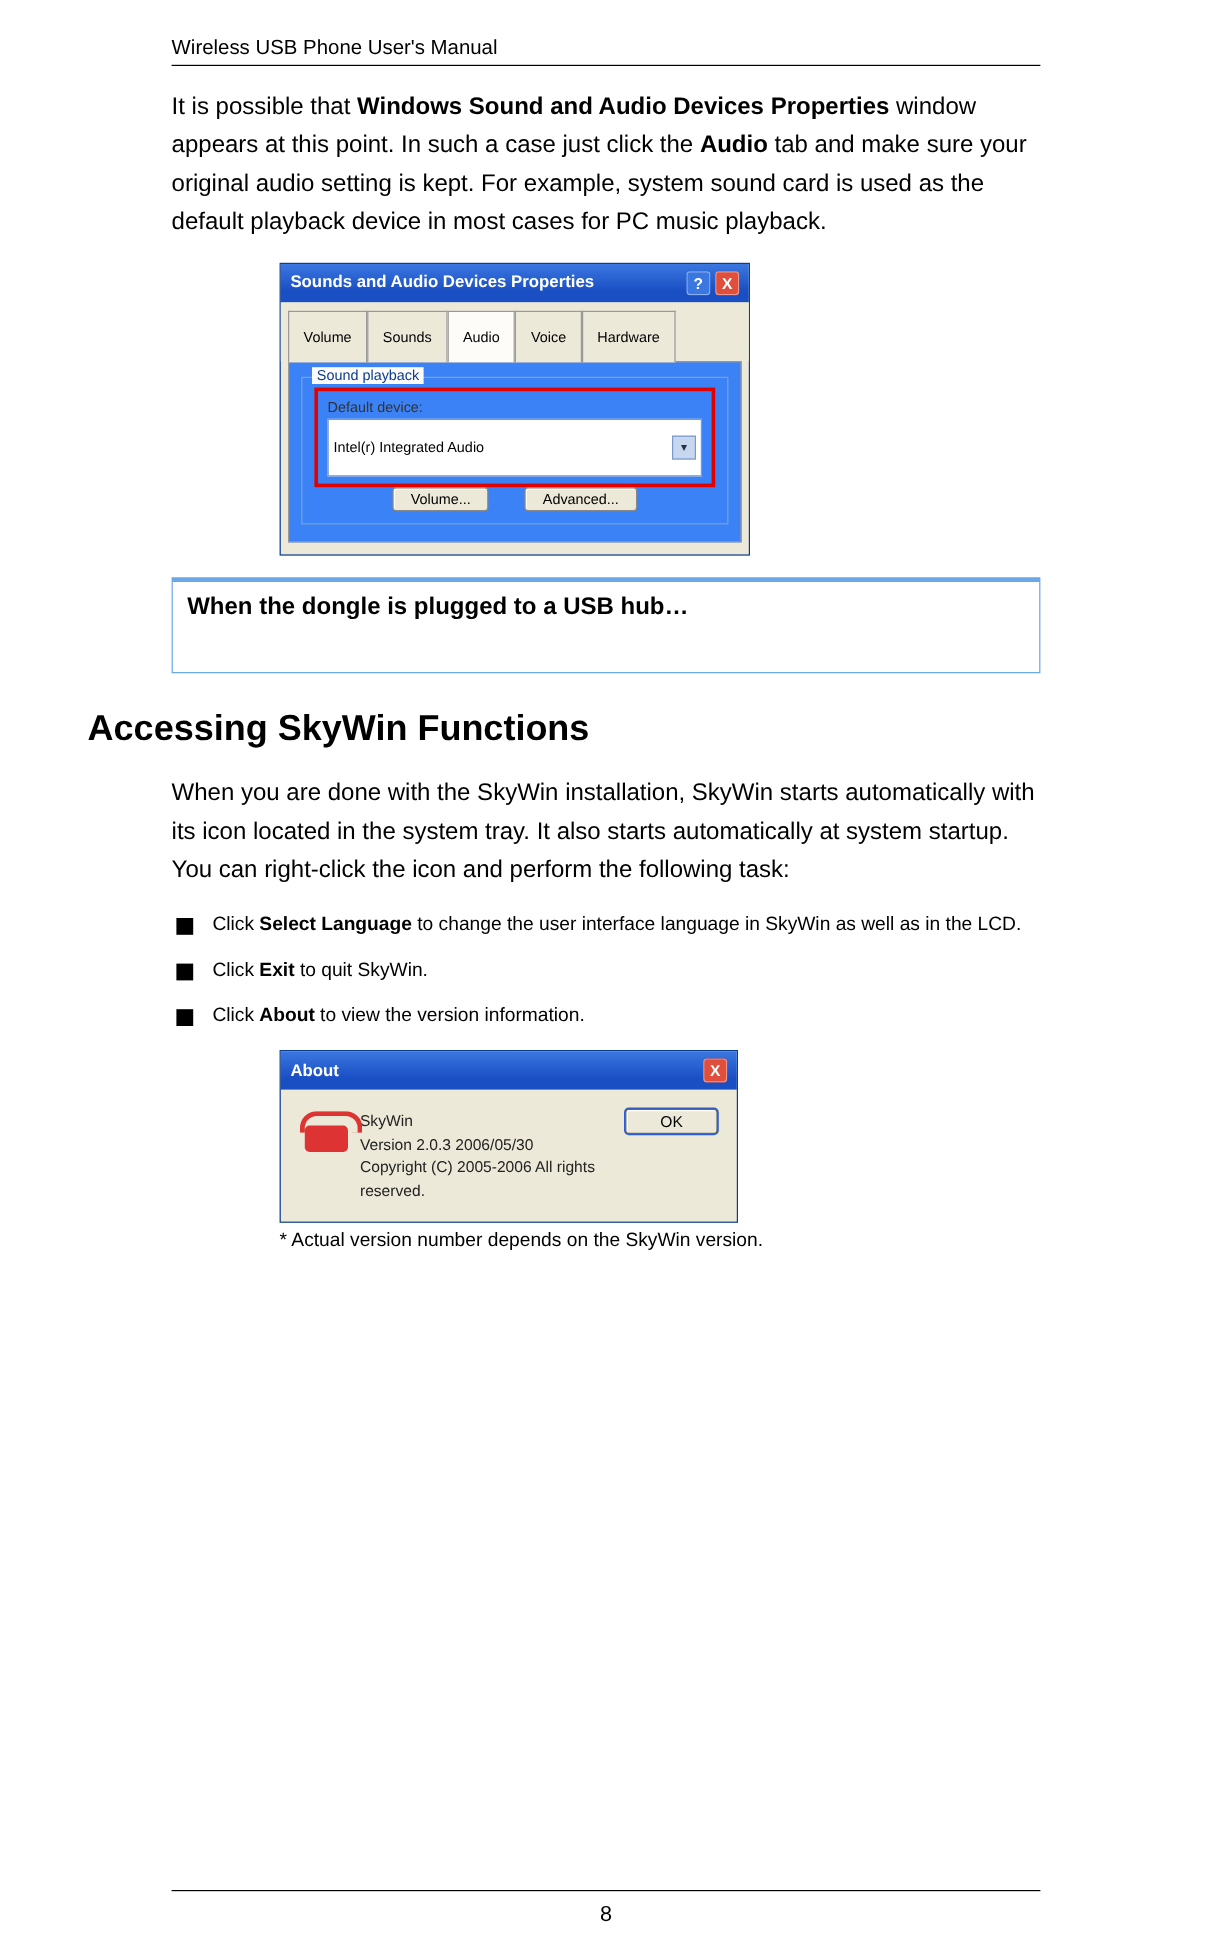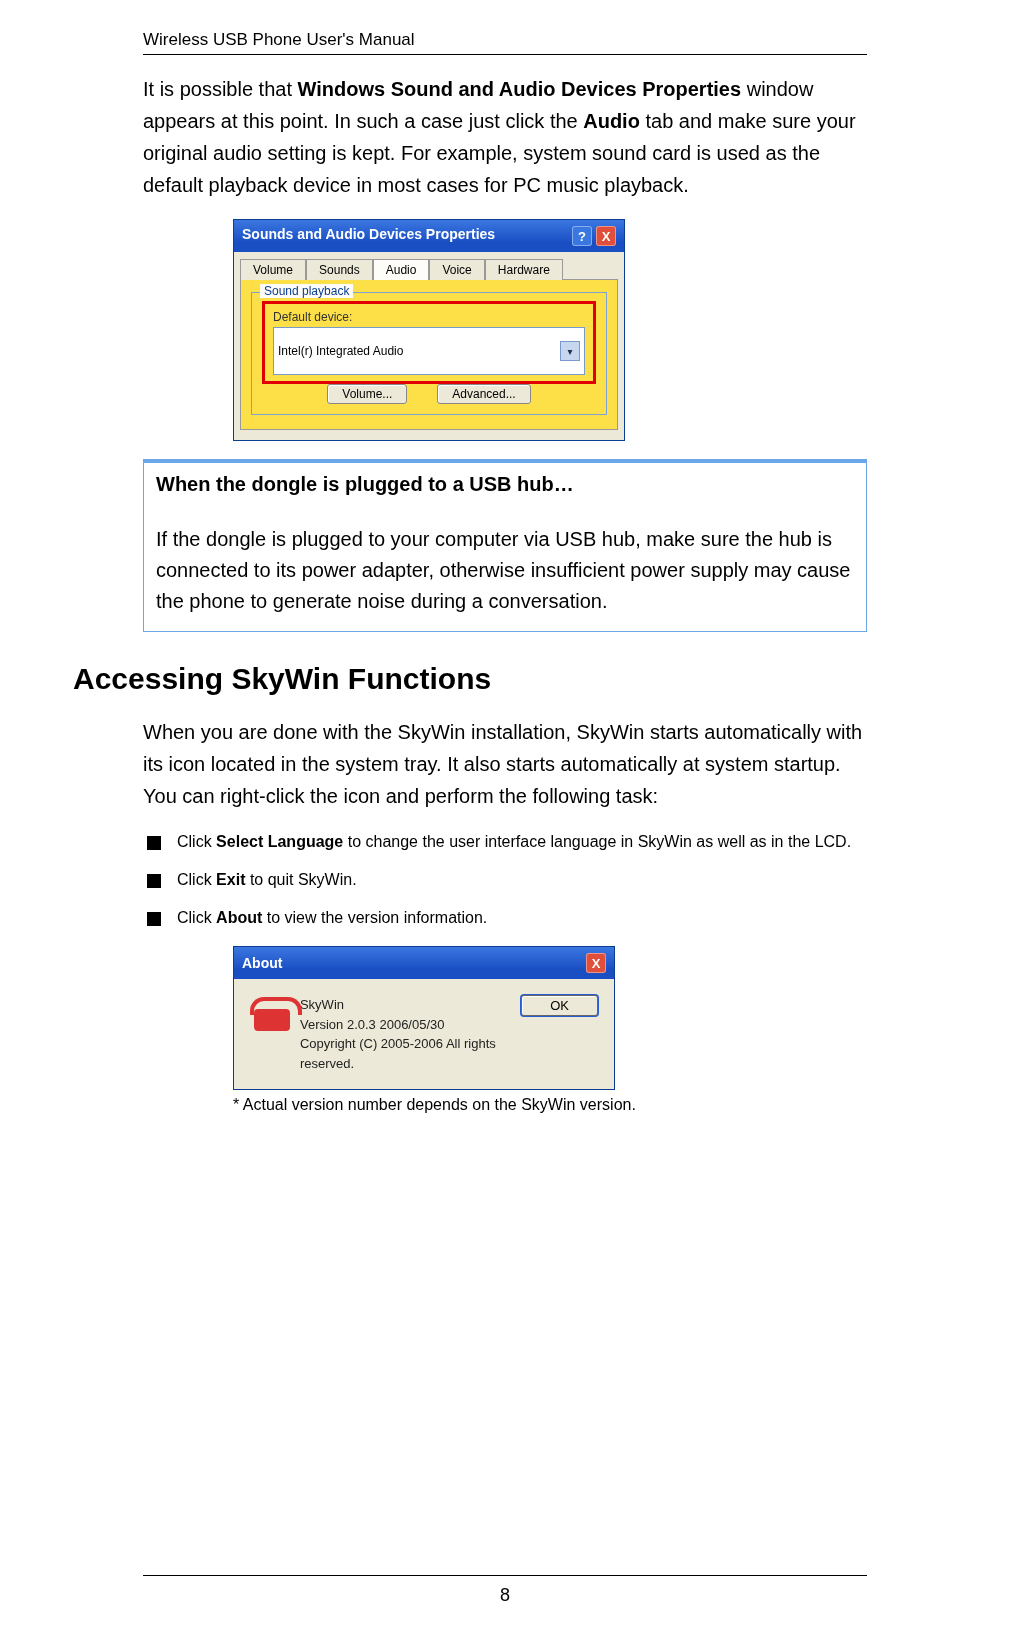--- a/index.html
+++ b/index.html
@@ -65,33 +65,33 @@
   .tabs{
     display:flex;
     background:#ece9d8;
     padding:6px 6px 0 6px;
     gap:0;
     font-size:12px;
   }
   .tab{
     border:1px solid #999;
     border-bottom:none;
-    padding:3px 12px;
+    padding:14px 12px;
     background:#ece9d8;
     position:relative;
     top:1px;
   }
   .tab.active{
     background:#fdfcf9;
     z-index:2;
   }
   .tab-content{
     border:1px solid #999;
     margin:0 6px 10px 6px;
-    background:#fde047;
+    background:#3b82f6;
     padding:12px 10px 14px 10px;
   }
   .groupbox{
     border:1px solid #7aa2d5;
     padding:8px 10px 10px 10px;
     position:relative;
   }
   .groupbox-legend{
     position:absolute;
     top:-9px;left:8px;
@@ -238,21 +238,20 @@
         <div class="btnrow">
           <div class="winbtn">Volume...</div>
           <div class="winbtn">Advanced...</div>
         </div>
       </div>
     </div>
   </div>
 
   <div class="callout">
     <div class="callout-title">When the dongle is plugged to a USB hub…</div>
-    <div class="callout-body">If the dongle is plugged to your computer via USB hub, make sure the hub is connected to its power adapter, otherwise insufficient power supply may cause the phone to generate noise during a conversation.</div>
   </div>
 
   <h2 class="section">Accessing SkyWin Functions</h2>
 
   <div class="body-text">When you are done with the SkyWin installation, SkyWin starts automatically with its icon located in the system tray. It also starts automatically at system startup. You can right-click the icon and perform the following task:</div>
 
   <ul class="blocklist">
     <li>
       <span>Click </span><b>Select Language</b><span> to change the user interface language in SkyWin as well as in the LCD.</span>
     </li>

